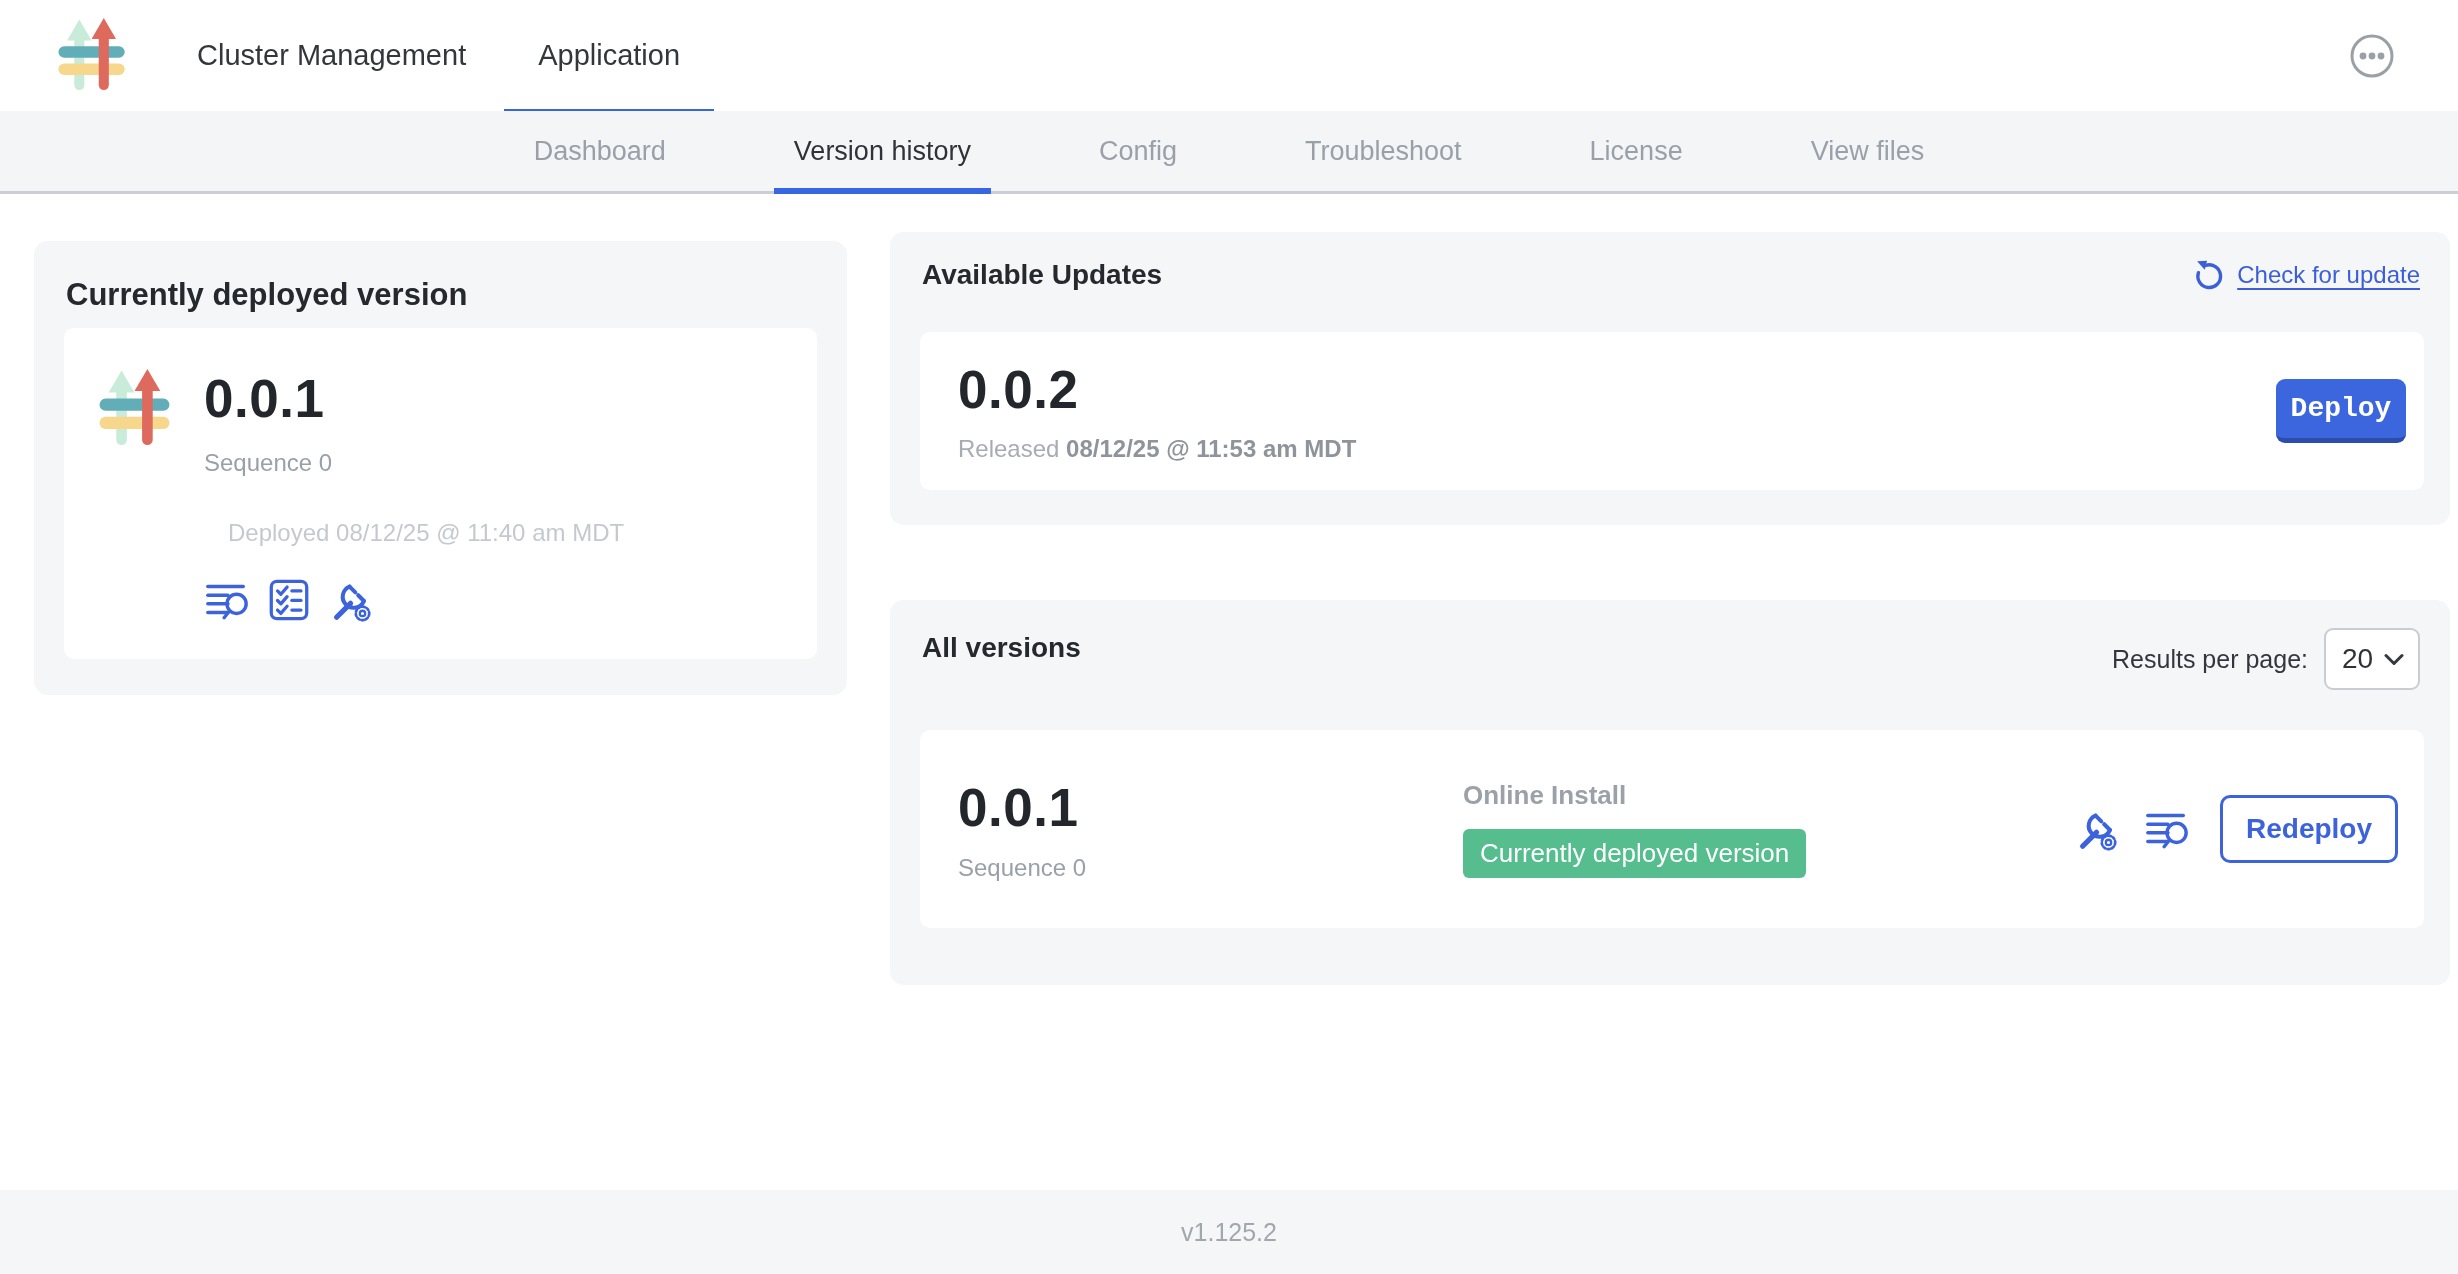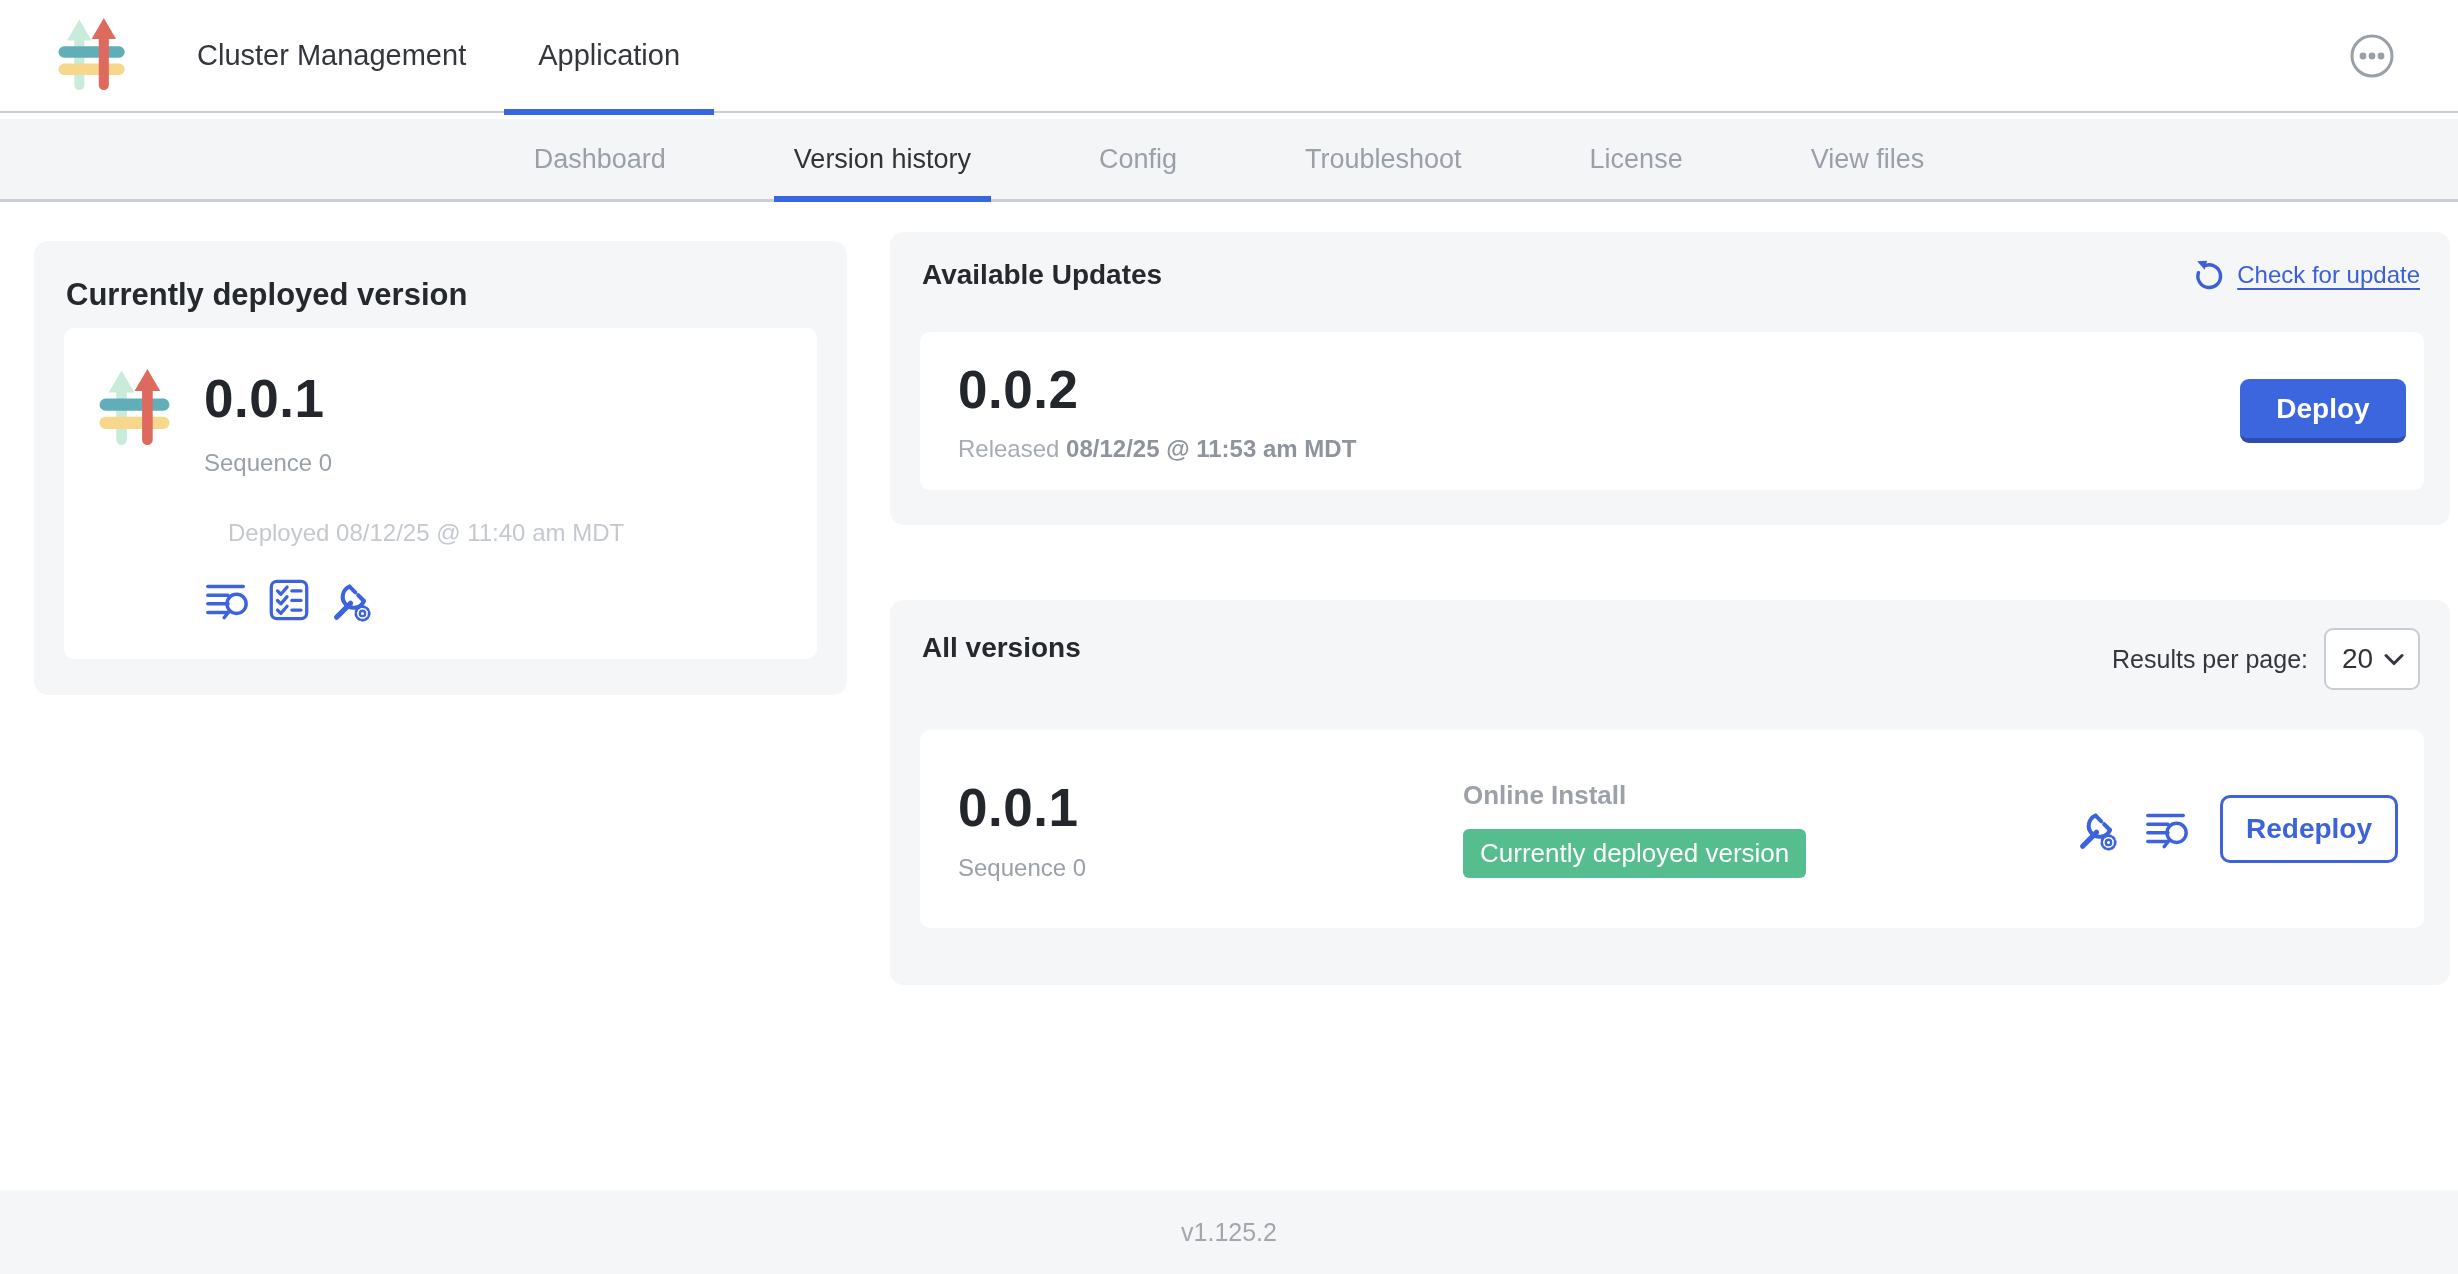--- a/index.html
+++ b/index.html
@@ -26,21 +26,21 @@
   .top-tab.active::after {
     content: ""; position: absolute; left: 2px; right: 2px; bottom: -2px;
     height: 6px; background: #3766e2;
   }
   .ellipsis-btn {
     position: absolute; right: 63px; top: 33px; width: 46px; height: 46px; cursor: pointer;
   }
 
   
   .subnav {
-    position: absolute; left: 0; top: 119px; width: 2458px; height: 83px;
+    position: absolute; left: 0; top: 111px; width: 2458px; height: 83px;
     background: #f4f5f7; border-bottom: 3px solid #cbced4;
     display: flex; justify-content: center;
   }
   .sub-tab {
     position: relative; padding: 0 64px; line-height: 80px;
     font-size: 27px; color: #9aa0a9; cursor: pointer; white-space: nowrap;
   }
   .sub-tab.active { color: #2f3338; font-weight: 500; }
   .sub-tab.active::after {
     content: ""; position: absolute; left: 44px; right: 44px; bottom: -3px;
@@ -80,24 +80,24 @@
   .check-link .link-text { text-decoration: underline; text-underline-offset: 5px; }
   .refresh-ic { width: 34px; height: 34px; }
   .updates-card .inner-card {
     left: 30px; right: 26px; top: 100px; bottom: 35px;
     display: flex; align-items: center; justify-content: space-between;
     padding: 0 18px 0 38px;
   }
   .released-line { font-size: 24px; color: #a7acb4; margin-top: 15px; }
   .released-line b { color: #8f949c; font-weight: 700; }
   .deploy-btn {
-    width: 166px; height: 64px; background: #3c66de; border: none;
+    width: 130px; height: 64px; background: #3c66de; border: none;
     border-bottom: 5px solid #2c4cae; border-radius: 9px;
     color: #ffffff; font-size: 28px; font-weight: 700; cursor: pointer;
-    font-family: Liberation Sans, sans-serif;
+    font-family: Liberation Mono, monospace;
   }
 
   
   .versions-card { left: 890px; top: 600px; width: 1560px; height: 385px; }
   .versions-card .card-head { top: 24px; align-items: flex-start; }
   .versions-card h2 { margin-top: 8px; }
   .rpp-group { display: flex; align-items: center; gap: 16px; margin-top: 4px; }
   .rpp-label { font-size: 25px; color: #33373d; }
   .fake-select {
     width: 96px; height: 62px; background: #ffffff; border: 2px solid #c9cdd3;

